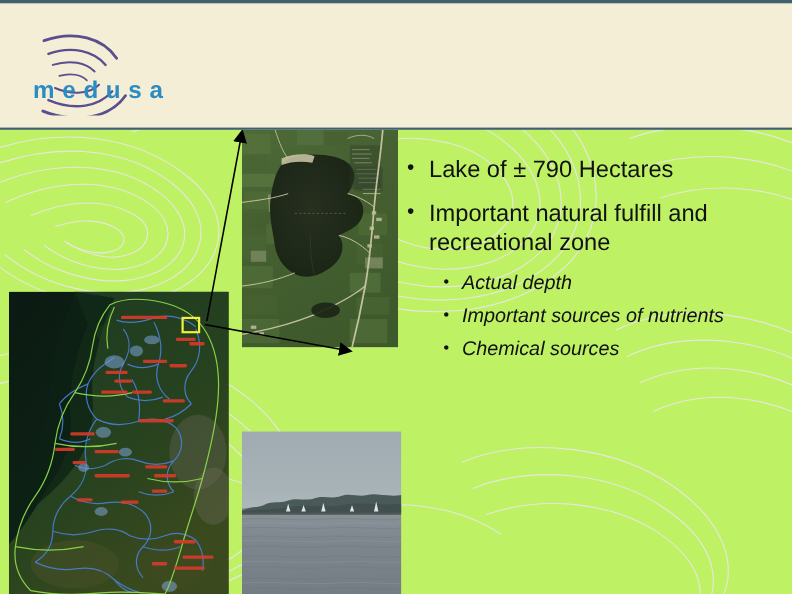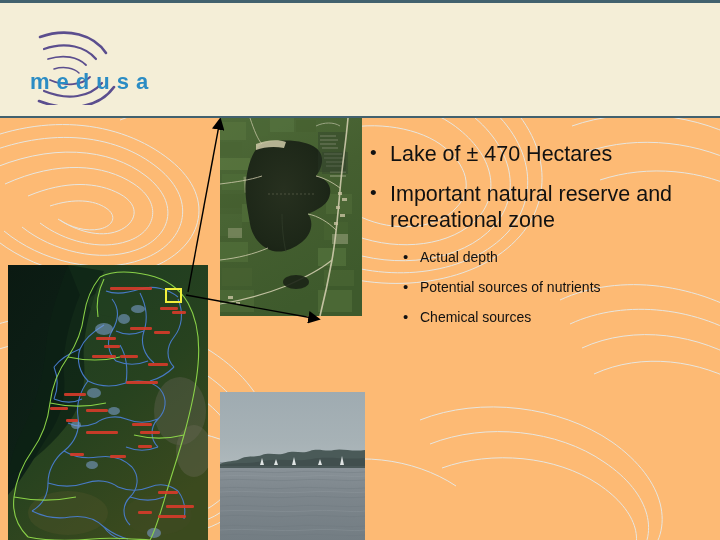--- a/index.html
+++ b/index.html
@@ -5,21 +5,21 @@
   html, body {
     margin: 0;
     padding: 0;
     background: #ffffff;
   }
   #slide {
     position: relative;
     width: 720px;
     height: 540px;
     overflow: hidden;
-    background: #fdba74;
+    background: #bef264;
     font-family: "Liberation Sans", sans-serif;
   }
 
   
   .contours {
     position: absolute;
     inset: 0;
     z-index: 0;
     pointer-events: none;
   }
@@ -101,24 +101,25 @@
     position: absolute;
     left: 2px;
     top: -1px;
     font-size: 19px;
     color: #111;
   }
   .sublist { margin-top: 10px; padding-left: 34px; }
   .b2 {
     position: relative;
     padding-left: 18px;
-    font-size: 14px;
+    font-size: 18px;
     line-height: 21px;
     color: #111;
     margin-bottom: 9px;
+    font-style: italic;
   }
   .b2::before {
     content: "\2022";
     position: absolute;
     left: 1px;
     top: -1px;
     font-size: 15px;
     color: #111;
   }
 </style>
@@ -460,22 +461,22 @@
         <path d="M0,0 L9,4.5 L0,9 Z" fill="#000"></path>
       </marker>
     </defs>
 
     <line x1="188" y1="292" x2="220" y2="120" stroke="#000" stroke-width="1.4" marker-end="url(#arrowhead)"></line>
 
     <line x1="186" y1="295" x2="318" y2="319" stroke="#000" stroke-width="1.4" marker-end="url(#arrowhead)"></line>
   </svg>
 
   <div id="bullets">
-    <div class="b1">Lake of ± 470 Hectares</div>
-    <div class="b1">Important natural reserve and recreational zone</div>
+    <div class="b1">Lake of ± 790 Hectares</div>
+    <div class="b1">Important natural fulfill and recreational zone</div>
     <div class="sublist">
       <div class="b2">Actual depth</div>
-      <div class="b2">Potential sources of nutrients</div>
+      <div class="b2">Important sources of nutrients</div>
       <div class="b2">Chemical sources</div>
     </div>
   </div>
 
 </div>
 
 </body></html>

